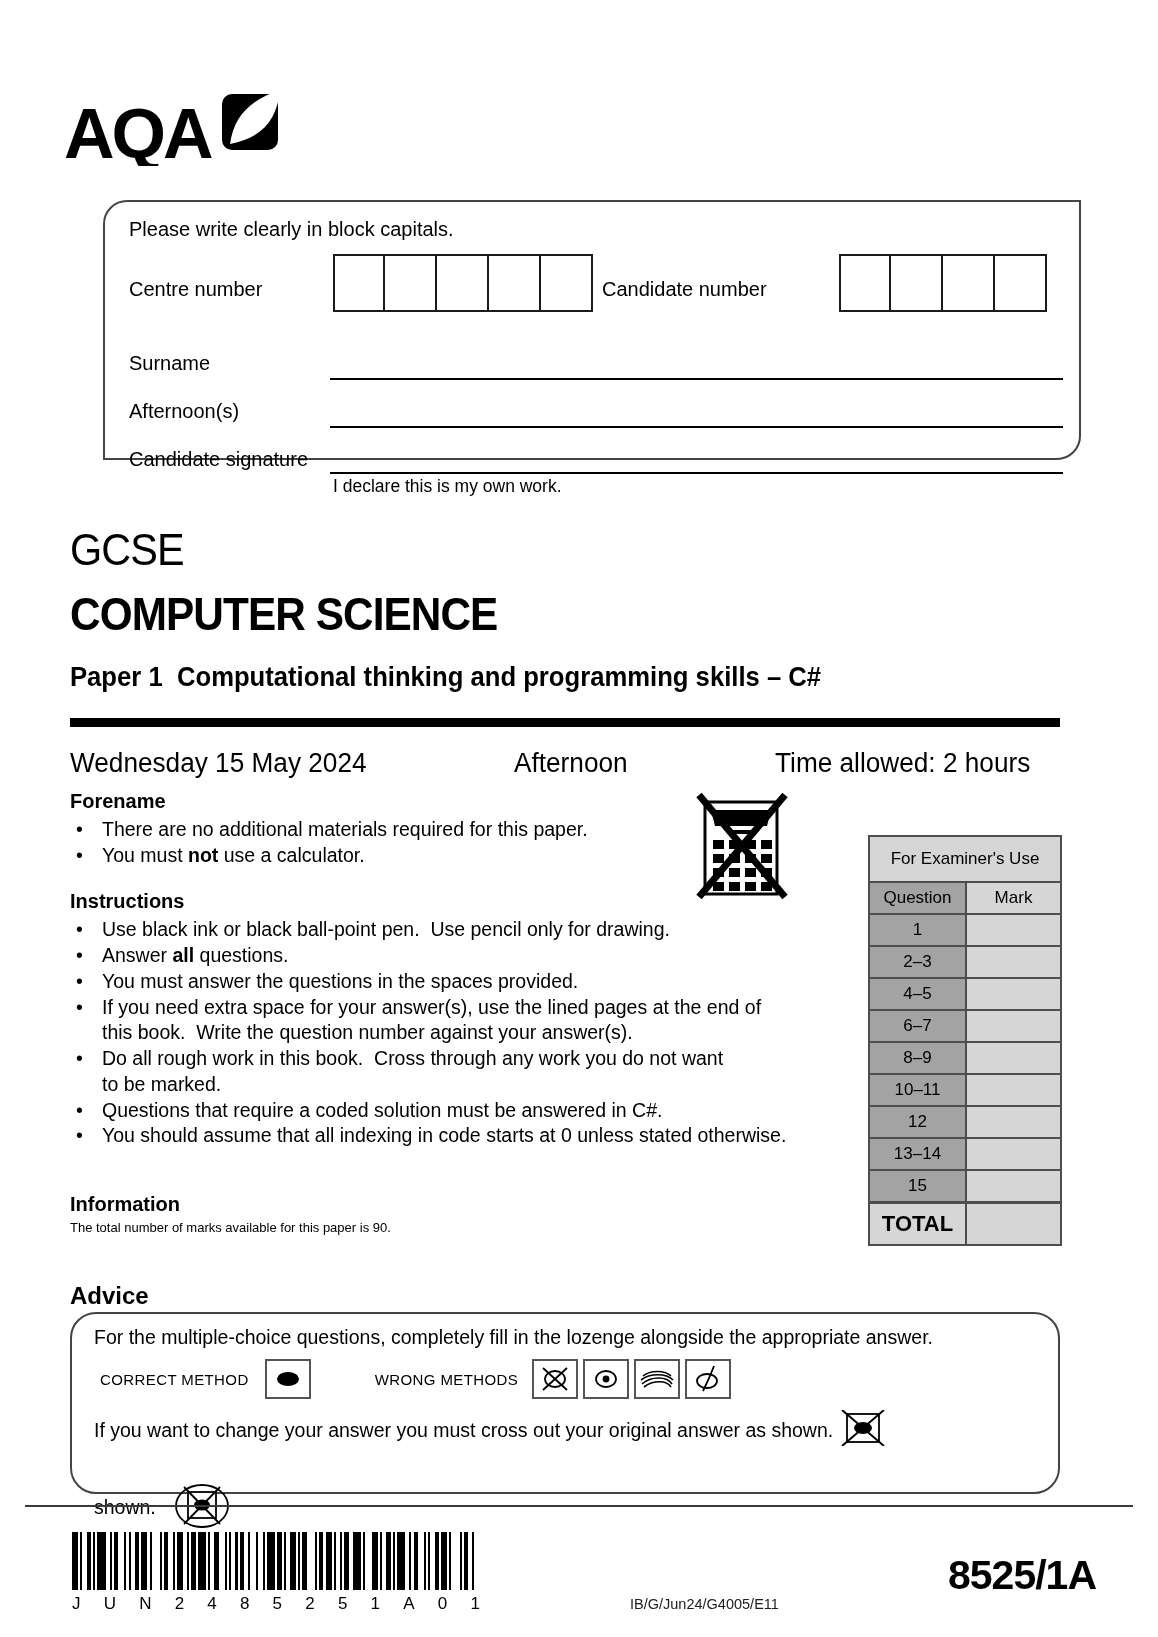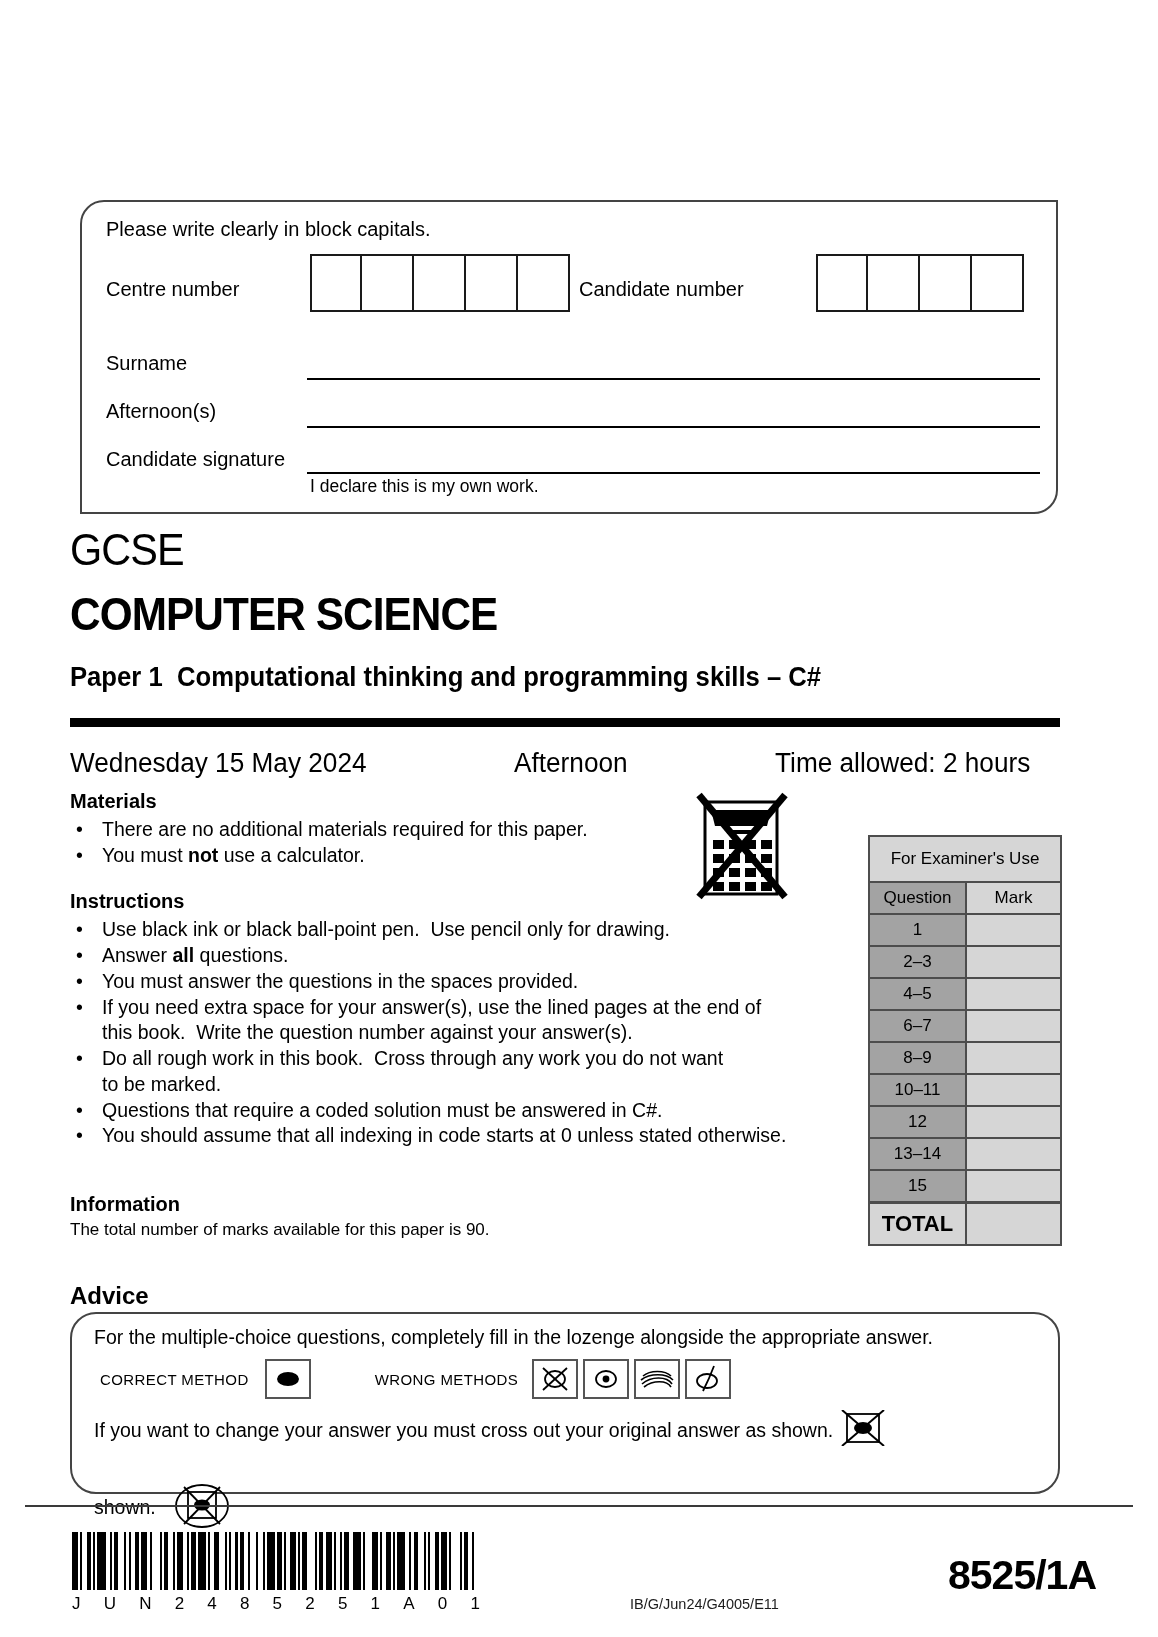--- a/index.html
+++ b/index.html
@@ -4,21 +4,21 @@
 <style>
   html,body{margin:0;padding:0;background:#fff;}
   .page{
     position:relative;width:1158px;height:1637px;background:#fff;
     font-family:"Liberation Sans",sans-serif;color:#000;overflow:hidden;
   }
   
   .logo{position:absolute;left:64px;top:82px;}
   
   .cand-box{
-    position:absolute;left:80px;top:200px;width:978px;height:314px;
+    position:absolute;left:103px;top:200px;width:978px;height:260px;
     border:2px solid #444;border-radius:24px 0 24px 0;box-sizing:border-box;
   }
   .cand-prompt{position:absolute;left:24px;top:16px;font-size:20px;}
   .cand-label{position:absolute;font-size:20px;}
   .cellgroup{position:absolute;display:flex;}
   .cell{width:52px;height:58px;border:2px solid #1a1a1a;border-left:none;box-sizing:border-box;background:#fff;}
   .cell:first-child{border-left:2px solid #1a1a1a;}
   .write-line{position:absolute;border-bottom:2px solid #000;height:0;}
   .declare{position:absolute;left:228px;top:274px;font-size:17.5px;}
   
@@ -27,21 +27,21 @@
   .t-paper{position:absolute;left:70px;top:662px;font-size:27px;font-weight:600;white-space:pre-wrap;transform:scaleX(.95);transform-origin:left;}
   .rule{position:absolute;left:70px;top:718px;width:990px;height:9px;background:#000;}
   .session{position:absolute;left:70px;top:748px;width:990px;display:flex;justify-content:space-between;font-size:27px;transform:scaleX(.97);transform-origin:left;}
   
   .leftcol{position:absolute;left:70px;top:790px;width:800px;}
   .sec-head{font-size:20px;font-weight:700;margin:0 0 4px 0;}
   .bullets{margin:0 0 14px 0;}
   .bullet-item{display:flex;font-size:19.5px;line-height:1.32;}
   .bullet{width:26px;flex:none;text-align:left;padding-left:6px;}
   .bullet-text{white-space:pre-wrap;}
-  .info-text{font-size:17px;margin:2px 12px 0 0;}
+  .info-text{font-size:13px;margin:2px 12px 0 0;}
   .gap8{height:8px;}.gap30{height:30px;}
   
   .no-calc{position:absolute;left:696px;top:792px;}
   .exam-table{position:absolute;left:868px;top:835px;border-collapse:collapse;font-size:17px;}
   .exam-table td,.exam-table th{border:2px solid #4d4d4d;text-align:center;font-weight:400;padding:0;}
   .exam-title{height:44px;background:#d6d6d6;font-size:17px;}
   .exam-q{width:95px;height:30px;background:#a3a3a3;}
   .exam-m{width:93px;background:#d6d6d6;}
   .exam-colhead{height:32px;}
   .exam-total td{height:40px;background:#d6d6d6;font-weight:700;font-size:22px;border-top:3px solid #4d4d4d;}
@@ -65,20 +65,29 @@
   .barcode .b{height:100%;}
   .barcode-text{position:absolute;left:72px;top:1594px;width:408px;display:flex;justify-content:space-between;font-size:17px;}
   .ref{position:absolute;left:630px;top:1596px;font-size:14.5px;color:#1c1c1c;}
   .paper-code{position:absolute;right:62px;top:1552px;font-size:41px;font-weight:700;letter-spacing:-1px;}
 </style>
 </head>
 <body>
 
 <div class="page">
 
+  <div class="logo">
+    <svg width="250" height="84" viewBox="0 0 250 84">
+      <text x="0" y="76" font-family="Liberation Sans, sans-serif" font-size="70" font-weight="bold" letter-spacing="-3" fill="#000">AQA</text>
+      <g transform="translate(158,6)">
+        <rect x="0" y="6" width="56" height="56" rx="10" fill="#000"></rect>
+        <path d="M8,56 C12,28 28,12 58,2 C55,32 40,50 8,56 Z" fill="#fff"></path>
+      </g>
+    </svg>
+  </div>
 
   <div class="cand-box">
     <div class="cand-prompt">Please write clearly in block capitals.</div>
 
     <div class="cand-label" style="left:24px;top:76px;">Centre number</div>
     <div class="cellgroup" style="left:228px;top:52px;">
         <div class="cell"></div>
         <div class="cell"></div>
         <div class="cell"></div>
         <div class="cell"></div>
@@ -110,21 +119,21 @@
   <div class="t-paper">Paper 1  Computational thinking and programming skills – C#</div>
   <div class="rule"></div>
 
   <div class="session">
     <span>Wednesday 15 May 2024</span>
     <span>Afternoon</span>
     <span>Time allowed: 2 hours</span>
   </div>
 
   <div class="leftcol">
-    <div class="sec-head">Materials</div>
+    <div class="sec-head">Forename</div>
     <div class="bullets">
         <div class="bullet-item">
           <span class="bullet">•</span>
           <span class="bullet-text"><span>There are no additional materials required for this paper.</span></span>
         </div>
         <div class="bullet-item">
           <span class="bullet">•</span>
           <span class="bullet-text"><span>You must </span><span style="font-weight: bold;">not</span><span> use a calculator.</span></span>
         </div>
       </div>

